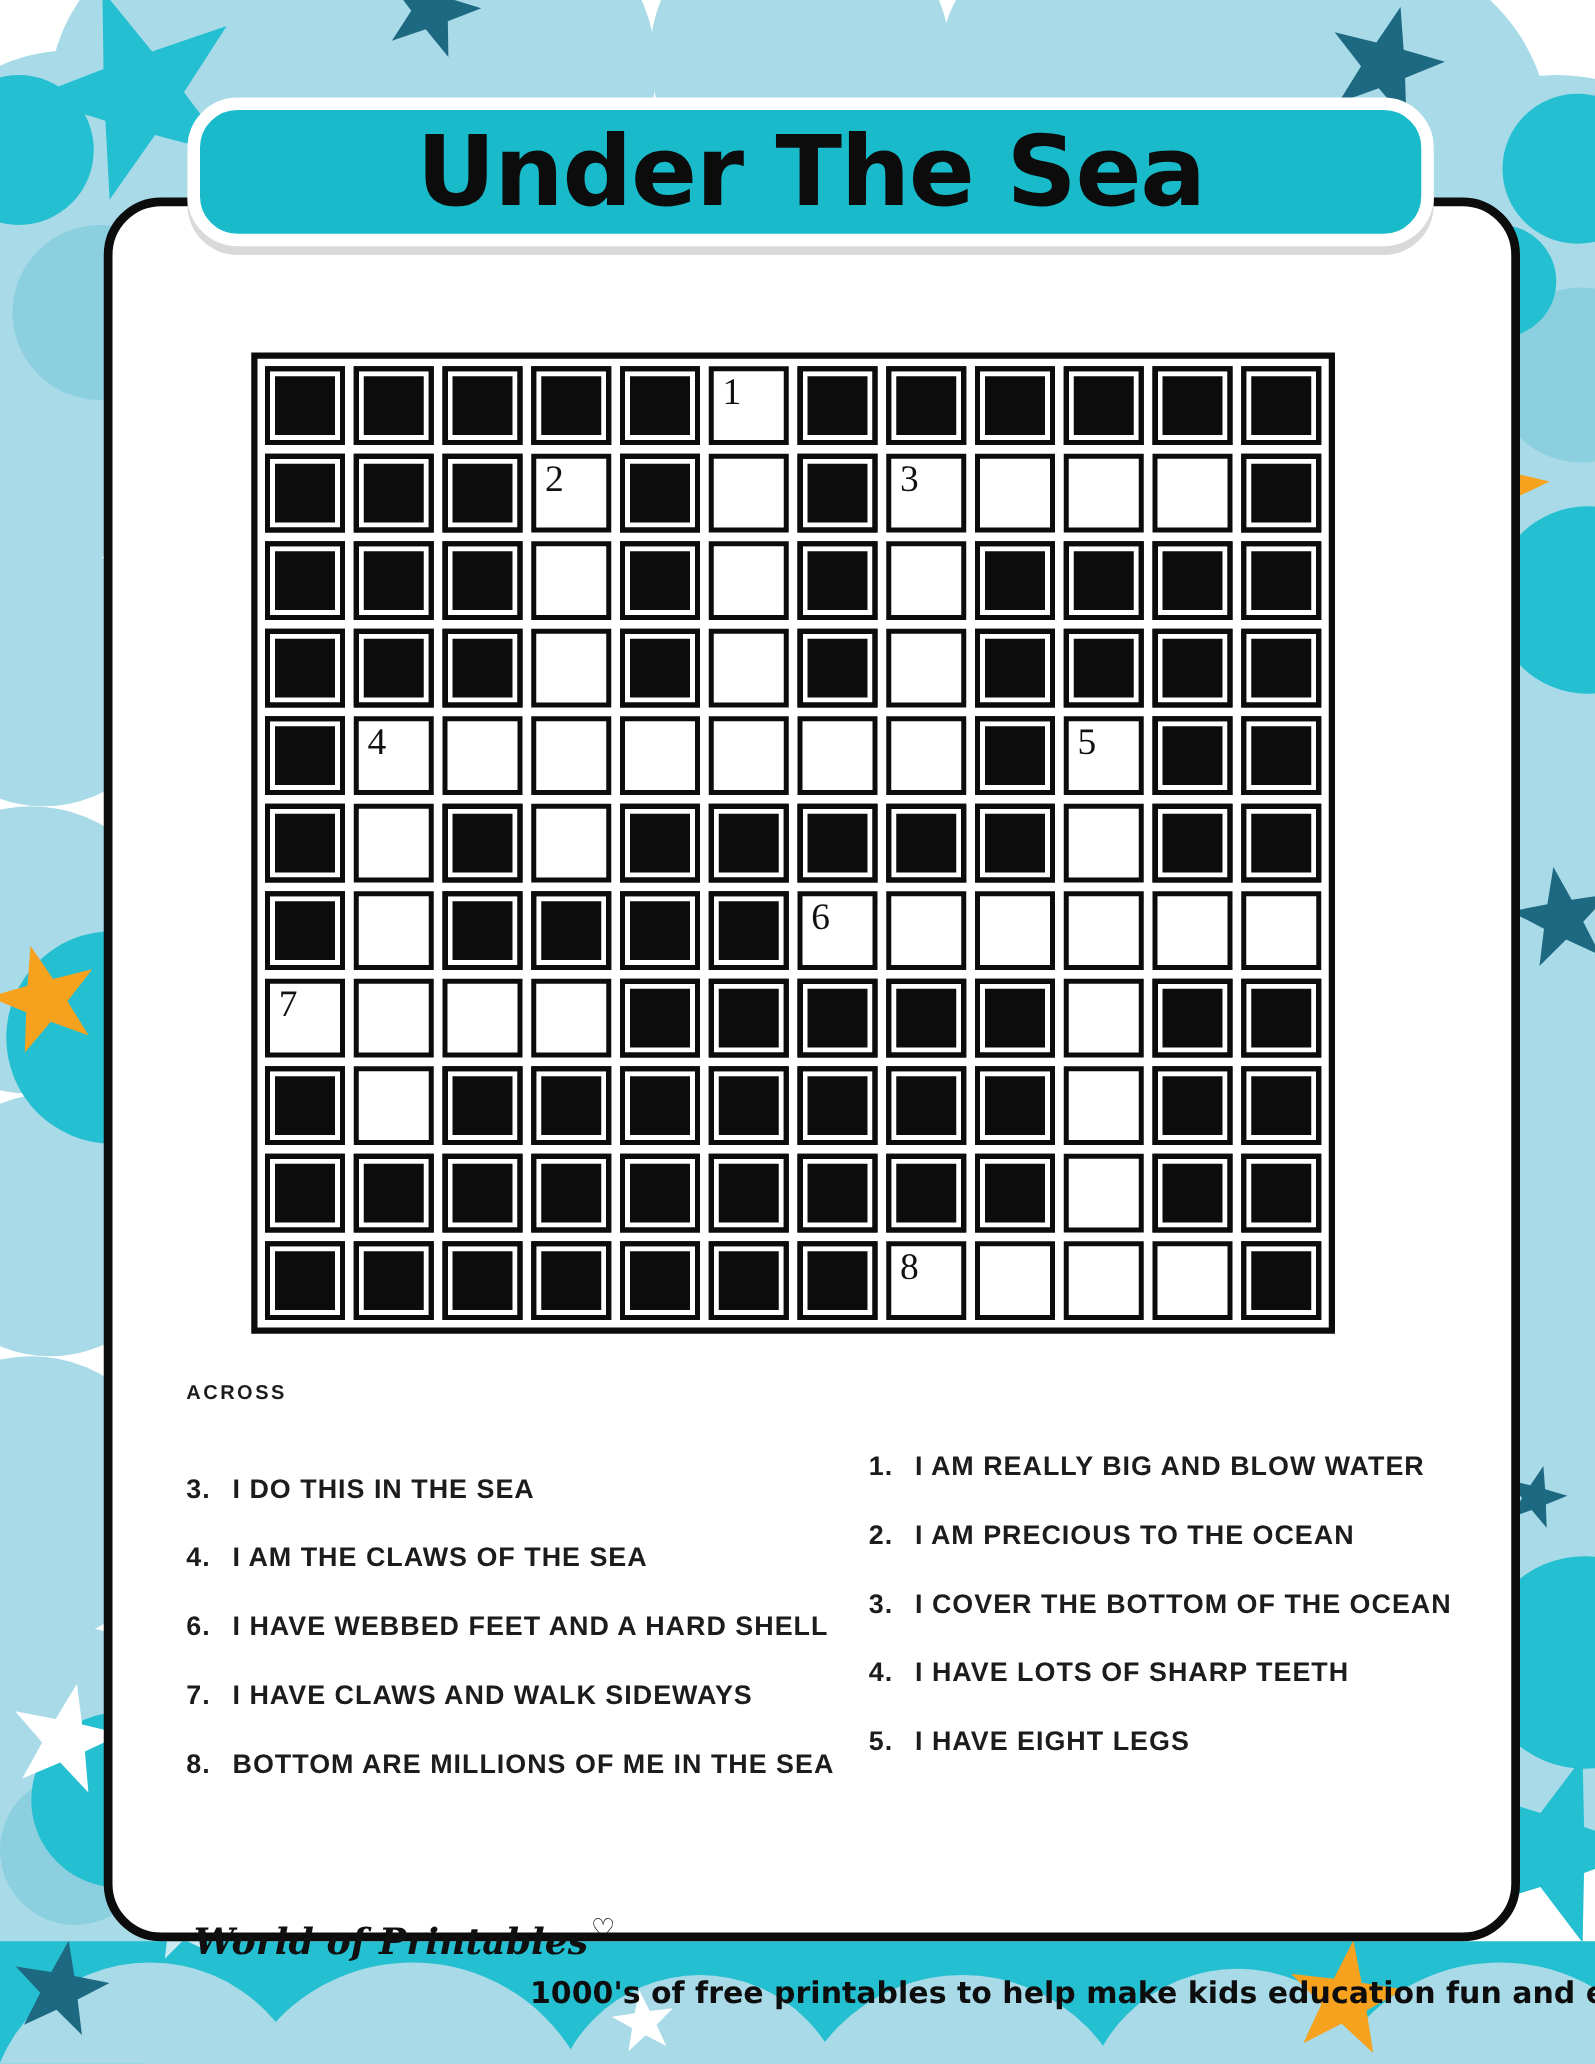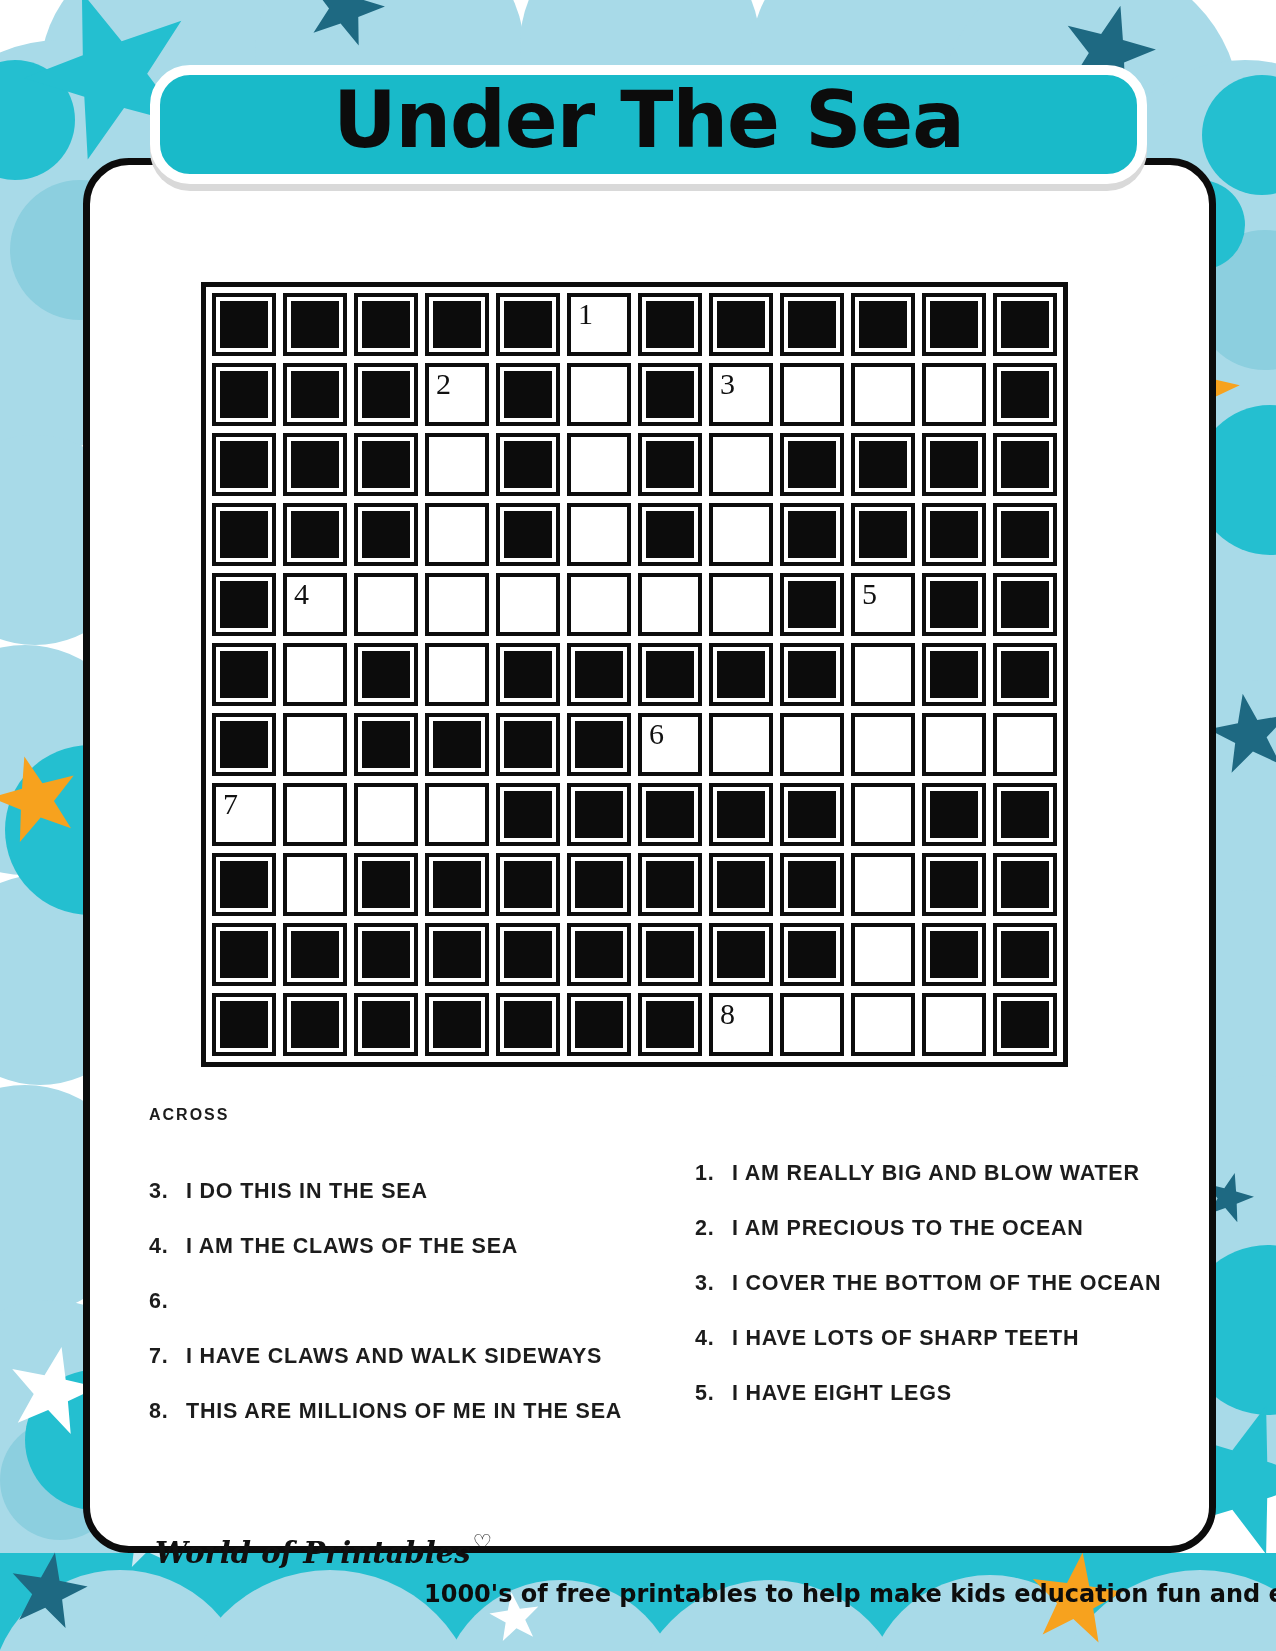--- a/index.html
+++ b/index.html
@@ -11,22 +11,22 @@
         font-family:"Liberation Sans",sans-serif;}
   #bg{position:absolute;left:0;top:0;z-index:0;}
   .blob{fill:var(--light);} .blob2{fill:var(--mid);} .tealblob{fill:var(--teal);}
   .st-teal{fill:var(--teal);} .st-dark{fill:var(--dark);} .st-orange{fill:var(--orange);}
   .st-white{fill:#ffffff;} .st-lighter{fill:var(--lighter);}
   .band{fill:var(--teal);}
 
   .card{position:absolute;left:83px;top:158px;width:1119px;height:1381px;background:#fff;
         border:7px solid var(--ink);border-radius:46px;z-index:1;}
 
-  .banner{position:absolute;left:150px;top:65px;width:977px;height:99px;background:var(--banner-teal);
-        border:10px solid #fff;border-radius:40px;z-index:3;display:flex;justify-content:center;
+  .banner{position:absolute;left:150px;top:78px;width:977px;height:99px;background:var(--banner-teal);
+        border:10px solid #fff;border-radius:40px;z-index:3;display:flex;align-items:center;justify-content:center;
         box-shadow:0 7px 0 #d9d9d9;}
   .banner h1{margin:0;font-family:"DejaVu Sans",sans-serif;font-weight:800;font-size:78px;
         letter-spacing:-1px;color:var(--ink);white-space:nowrap;}
 
   .gridbox{position:absolute;left:201px;top:282px;z-index:2;background:#fff;
         border:5px solid var(--ink);padding:6px;display:grid;
         grid-template-columns:repeat(12,64px);grid-auto-rows:63px;gap:7px;}
   .cell{position:relative;border:4px solid var(--ink);background:#fff;box-sizing:border-box;}
   .cell.blk{background:var(--ink);box-shadow:inset 0 0 0 4px #fff;}
   .cell .num{position:absolute;top:0px;left:7px;font-family:"Liberation Serif",serif;
@@ -282,28 +282,29 @@
         <div class="clue">
           <span class="clue-num">3.</span>
           <span class="clue-text">I DO THIS IN THE SEA</span>
         </div>
         <div class="clue">
           <span class="clue-num">4.</span>
           <span class="clue-text">I AM THE CLAWS OF THE SEA</span>
         </div>
         <div class="clue">
           <span class="clue-num">6.</span>
+          <span class="clue-text">I HAVE WEBBED FEET AND A HARD SHELL</span>
         </div>
         <div class="clue">
           <span class="clue-num">7.</span>
           <span class="clue-text">I HAVE CLAWS AND WALK SIDEWAYS</span>
         </div>
         <div class="clue">
           <span class="clue-num">8.</span>
-          <span class="clue-text">THIS ARE MILLIONS OF ME IN THE SEA</span>
+          <span class="clue-text">BOTTOM ARE MILLIONS OF ME IN THE SEA</span>
         </div>
       </div>
   </section>
 
   <section class="clues down">
     <div class="clue-list" id="down-list">
         <div class="clue">
           <span class="clue-num">1.</span>
           <span class="clue-text">I AM REALLY BIG AND BLOW WATER</span>
         </div>

